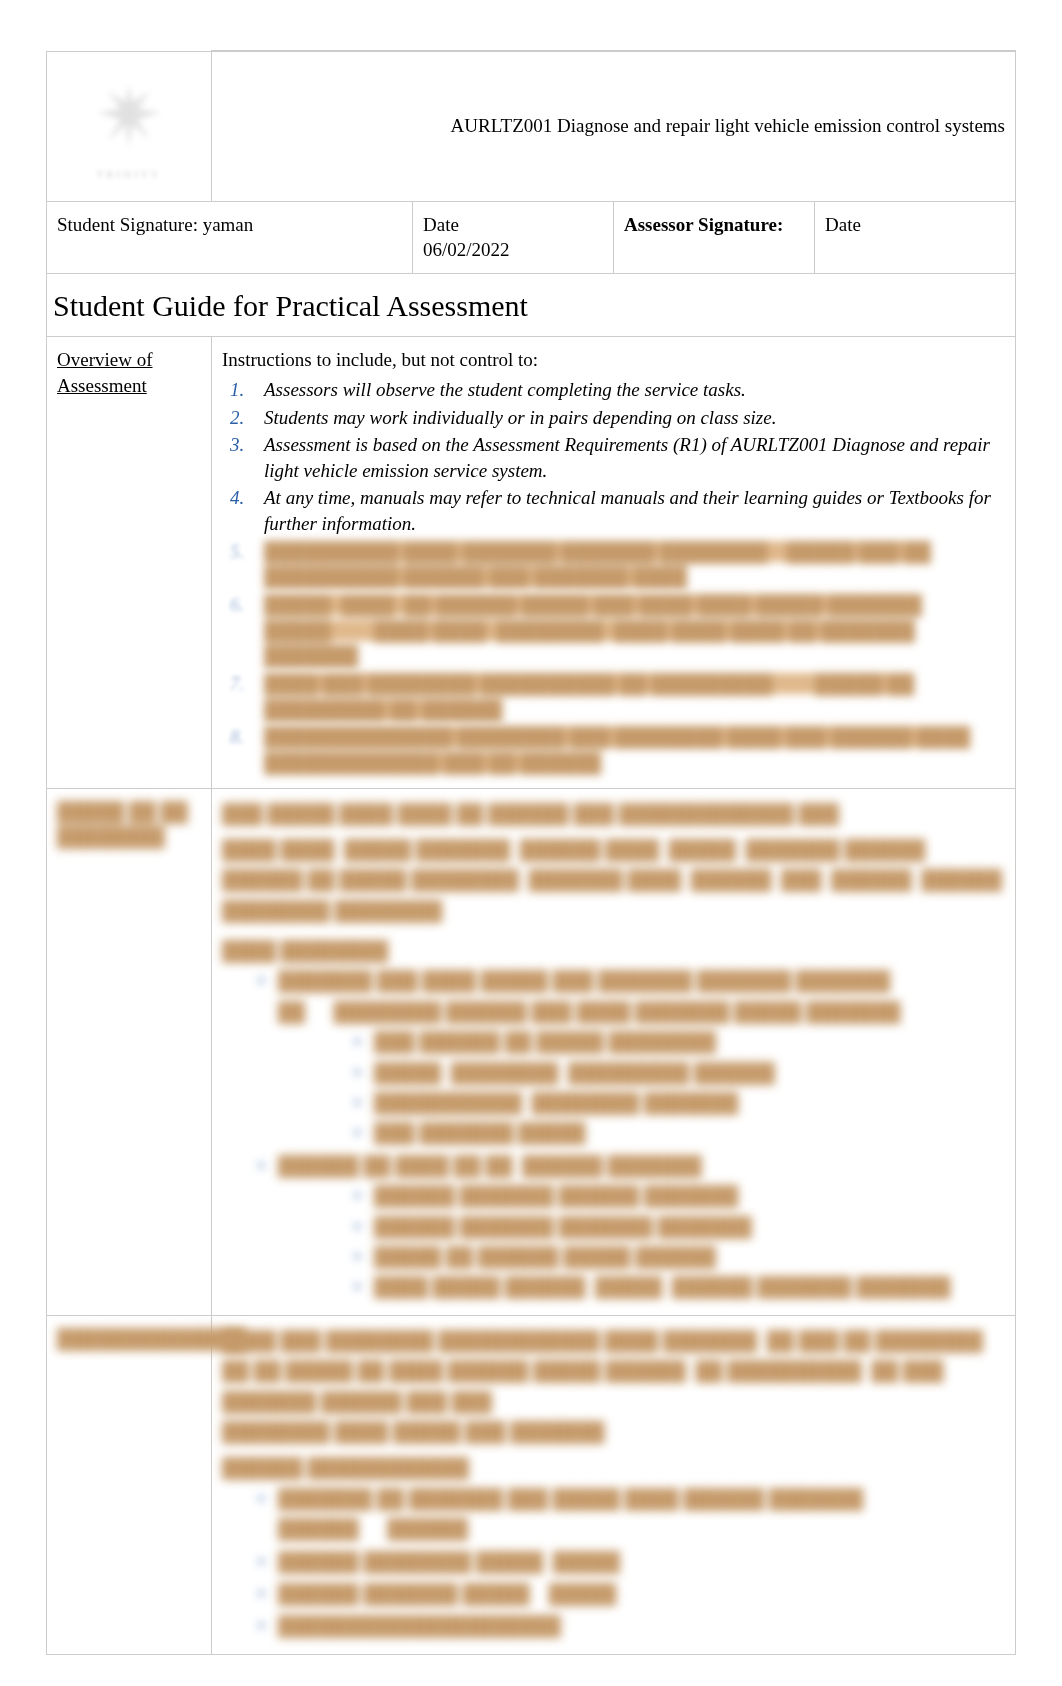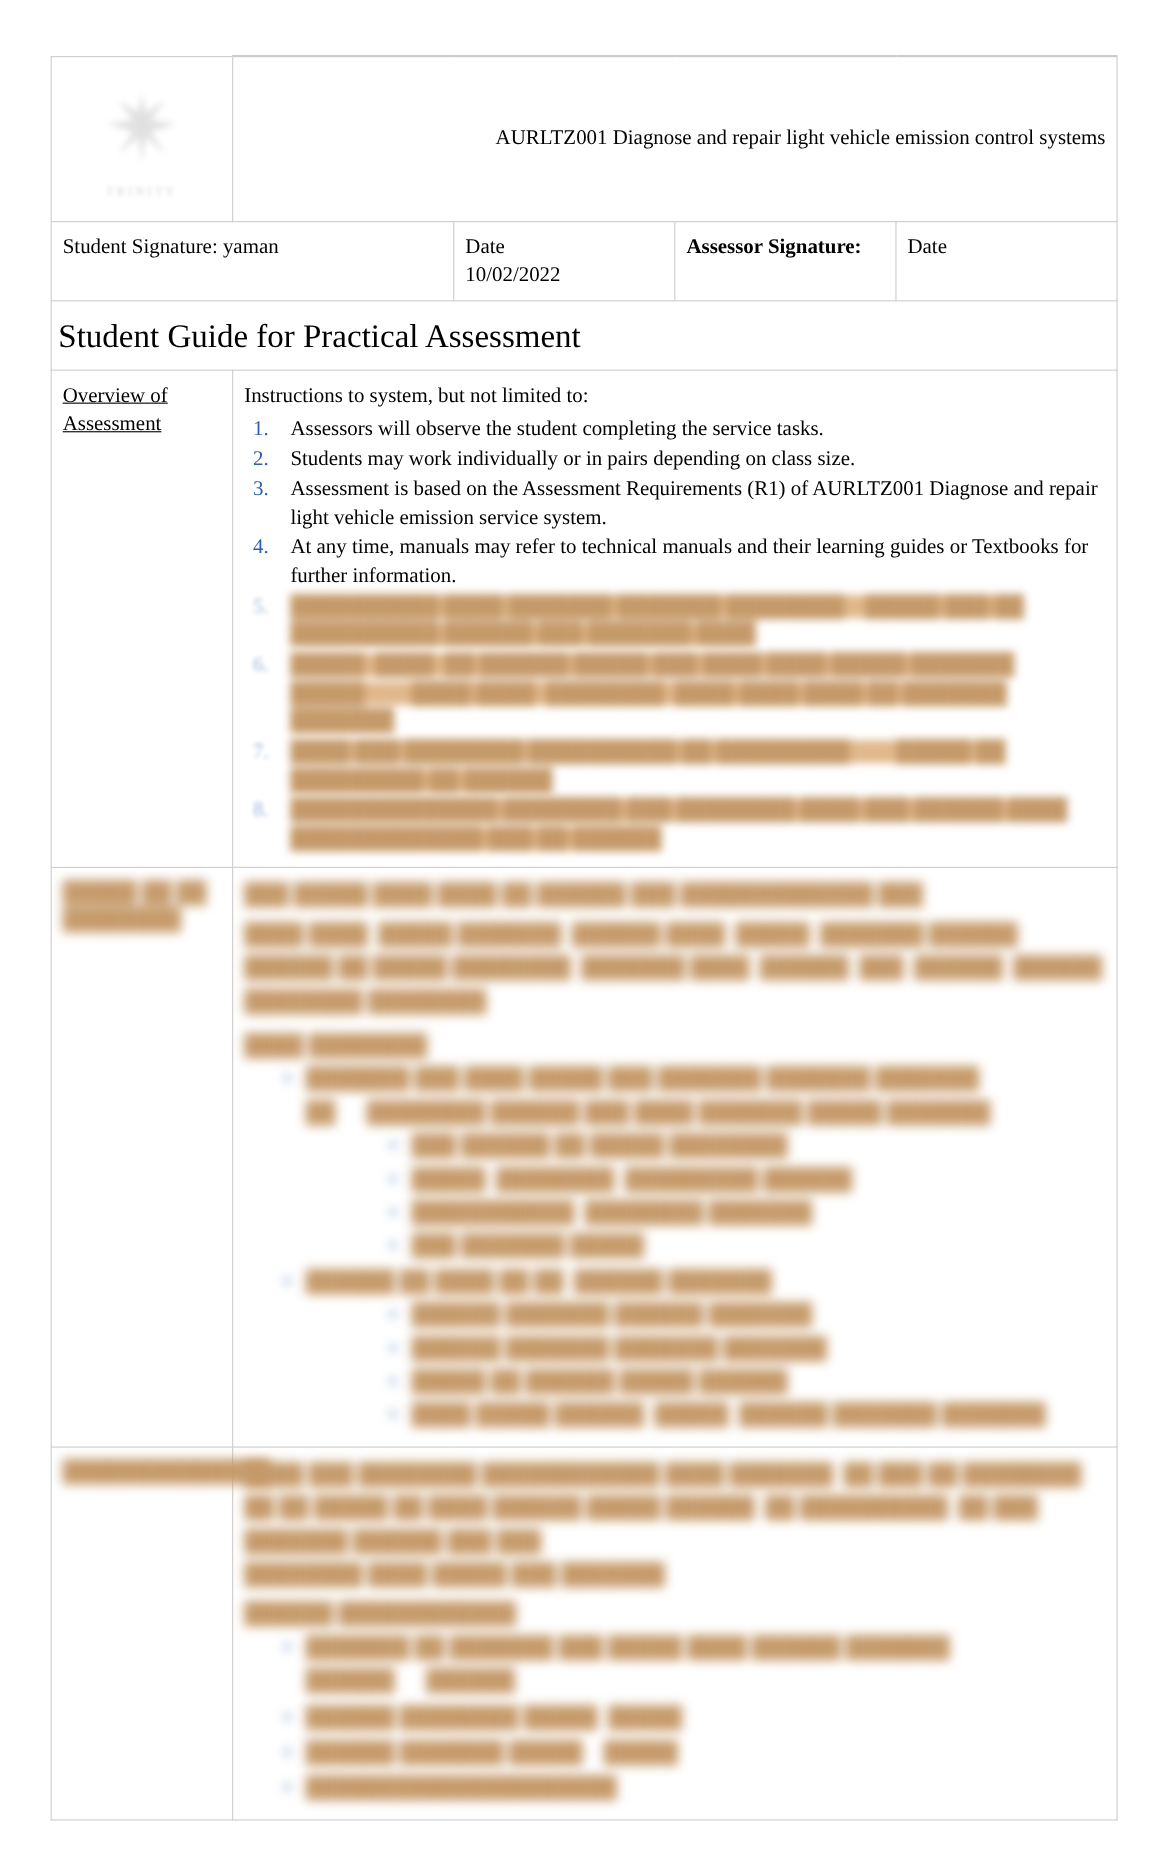--- a/index.html
+++ b/index.html
@@ -31,20 +31,21 @@
       padding: 12px 6px 10px 6px;
       font-family: Liberation Serif, serif;
     }
     .sect-label td:first-child { width: 165px; text-decoration: underline; }
     ol.main { list-style: none; counter-reset: li; padding-left: 34px; }
     ol.main > li {
       counter-increment: li;
       position: relative;
       padding-left: 8px;
       margin-bottom: 2px;
+      font-style: italic;
     }
     ol.main > li::before {
       content: counter(li) ".";
       position: absolute;
       left: -26px;
       color: #2b5fa8;
       font-family: "Times New Roman", Times, serif;
     }
     ol.main > li.obscured::before { filter: blur(2px); opacity: 0.45; }
     .intro-line { margin-bottom: 4px; }
@@ -99,40 +100,40 @@
   </tr>
 
 
   <tr>
     <td colspan="2" style="width:330px;">
       <span>Student Signature:</span>
       <span>yaman</span>
     </td>
     <td style="width:116px;">
       <div>Date</div>
-      <div>10/02/2022</div>
+      <div>06/02/2022</div>
     </td>
     <td style="width:360px;font-weight:bold;">
       <span>Assessor Signature:</span>
       <span></span>
     </td>
     <td>
       <span>Date</span>
       <span></span>
     </td>
   </tr>
 
   <tr>
     <td colspan="5" class="heading">Student Guide for Practical Assessment</td>
   </tr>
 
   <tr class="sect-label">
     <td>Overview of Assessment</td>
     <td colspan="4">
-      <div class="intro-line">Instructions to system, but not limited to:</div>
+      <div class="intro-line">Instructions to include, but not control to:</div>
       <ol class="main">
         <li><span>Assessors will observe the student completing the service tasks.</span></li>
         <li><span>Students may work individually or in pairs depending on class size.</span></li>
         <li><span>Assessment is based on the Assessment Requirements (R1) of AURLTZ001 Diagnose and repair light vehicle emission service       system.</span></li>
         <li><span>At any time, manuals may refer to technical manuals and their learning guides or Textbooks for further information.</span></li>
         <li class="obscured"><span class="t">██████████ ████ ███████ ███████ ████████&nbsp;&nbsp;&nbsp;&nbsp;█████ ███ ██ ██████████ ██████ ███ ███████ ████</span></li>
         <li class="obscured"><span class="t">█████&nbsp;&nbsp;████&nbsp;&nbsp;██ ██████ █████ ███ ████ ████ █████ ███████ █████&nbsp;&nbsp;&nbsp;&nbsp;&nbsp;&nbsp;&nbsp;&nbsp;&nbsp;████ ████&nbsp;&nbsp;████████&nbsp;&nbsp;████ ████ ████ ██ ███████ ███████</span></li>
         <li class="obscured"><span class="t">████ ███ ████████ ██████████ ██ █████████&nbsp;&nbsp;&nbsp;&nbsp;&nbsp;&nbsp;&nbsp;&nbsp;&nbsp;█████ ██ █████████ ██ ██████</span></li>
         <li class="obscured"><span class="t">██████████████ ████████ ███ ████████ ████ ███ ██████ ████ █████████████ ███ ██ ██████</span></li>
       </ol>

